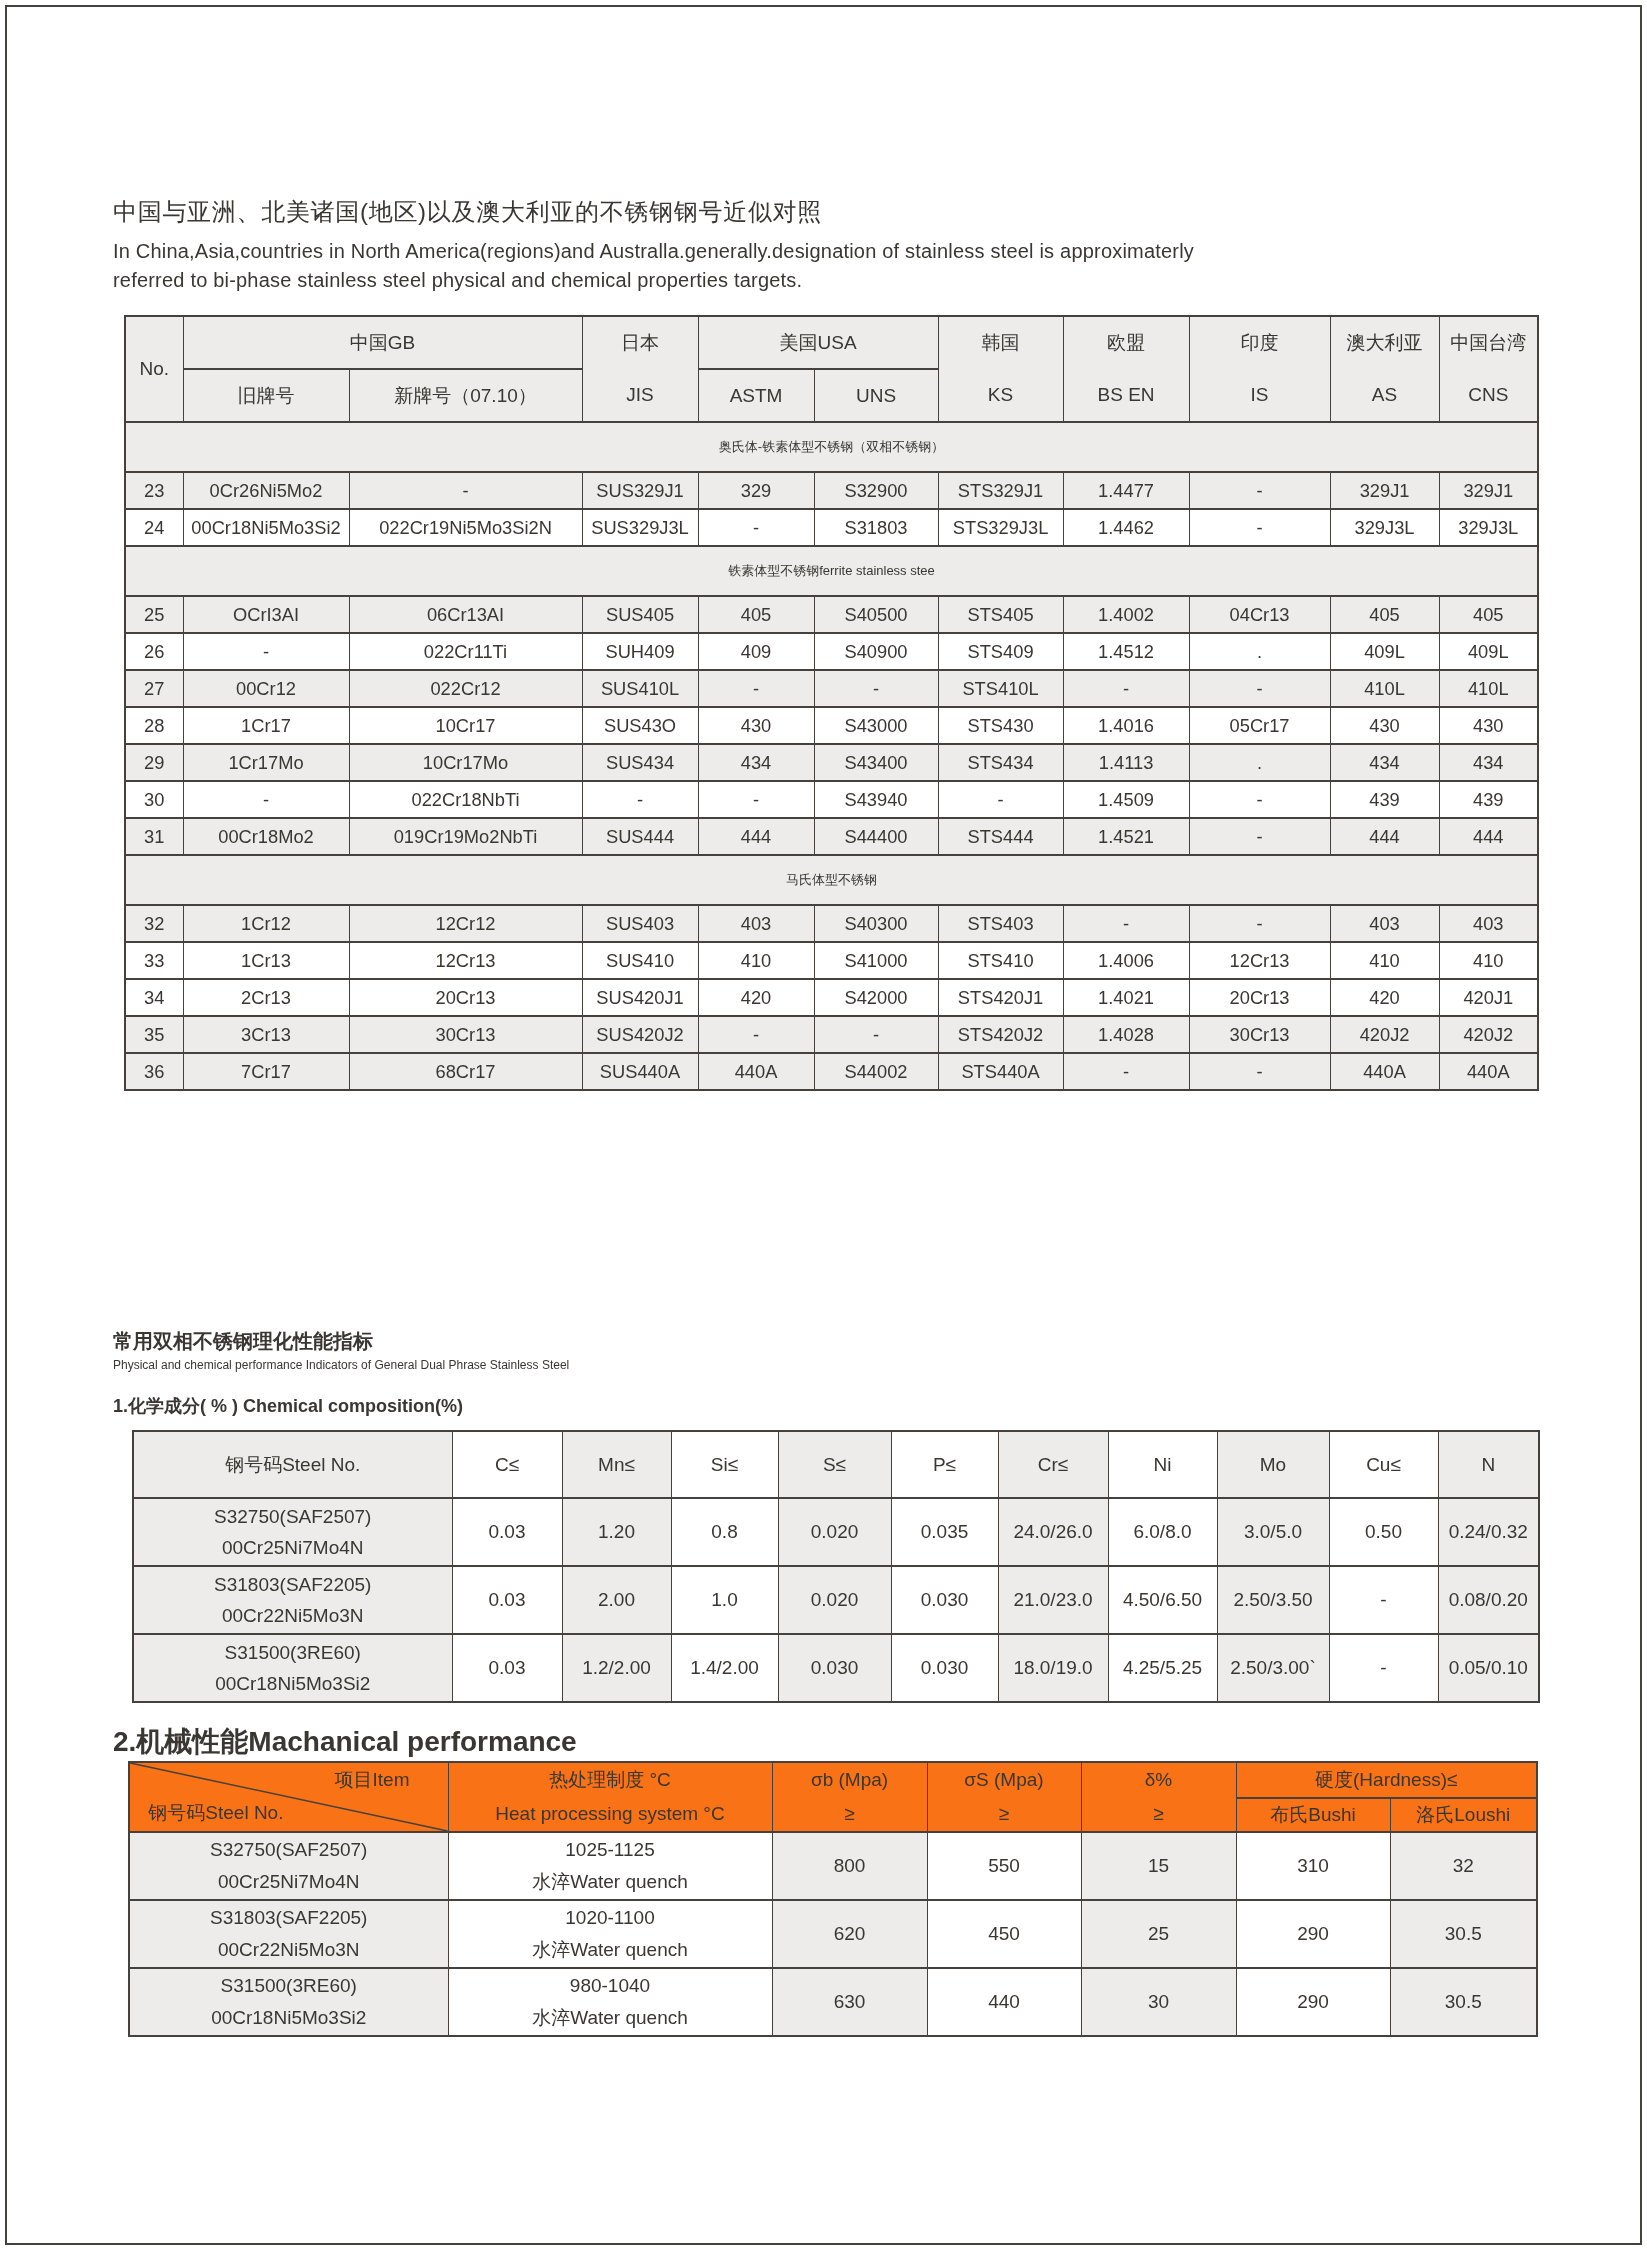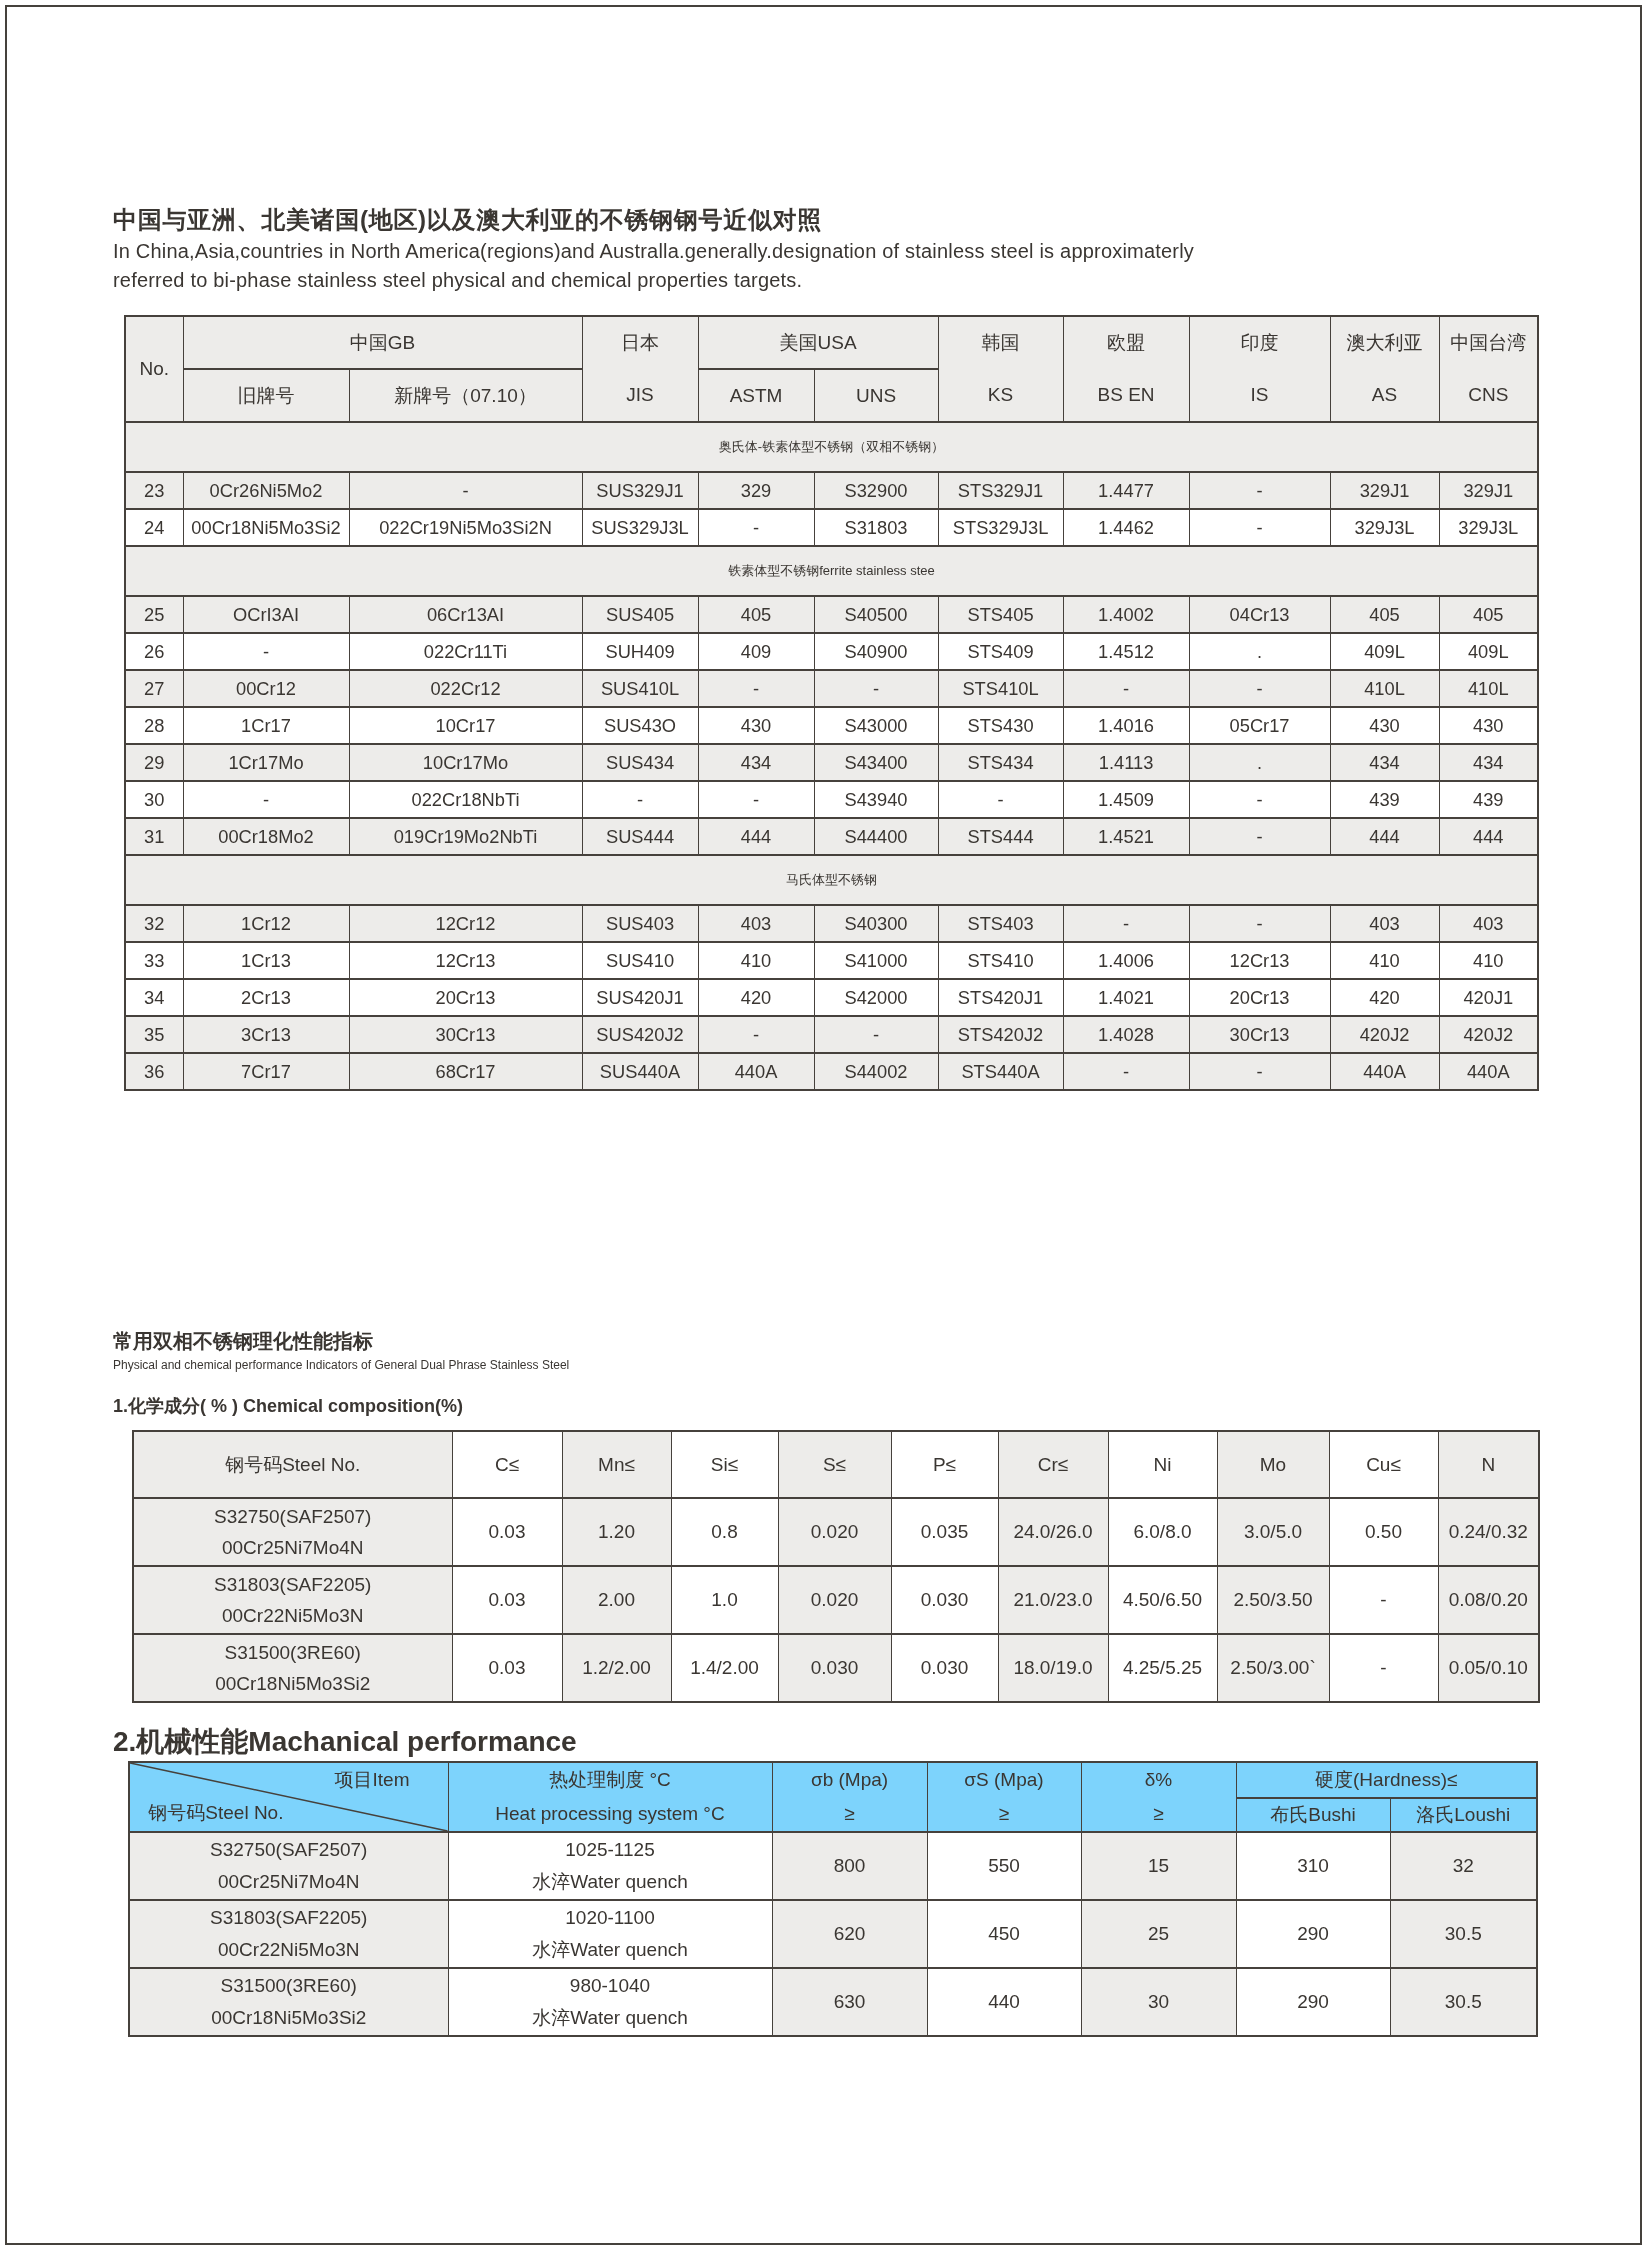--- a/index.html
+++ b/index.html
@@ -2,21 +2,21 @@
 <html style="font-size:10.5px"><head>
 <meta charset="utf-8">
 <style>
   html,body{margin:0;padding:0}
   body{
     width:1647px;height:2250px;position:relative;background:#ffffff;
     font-family:"Liberation Sans","DejaVu Sans",sans-serif;color:#3a3632;
   }
   .frame{position:absolute;left:4.6px;top:4.6px;right:4.6px;bottom:4.6px;border:2px solid #45413c}
   .abs{position:absolute}
-  .title-zh{left:113px;top:204px;font-size:24px;font-weight:700;letter-spacing:0.7px}
+  .title-zh{left:113px;top:196px;font-size:24px;font-weight:400;letter-spacing:0.7px}
   .sub-en{font-size:20px;letter-spacing:0.2px}
   .en1{left:113px;top:240px}
   .en2{left:113px;top:269px}
   .perf-zh{left:113px;top:1328px;font-size:20px;font-weight:700}
   .perf-en{left:113px;top:1358px;font-size:12px}
   .chem-h{left:113px;top:1394px;font-size:18px;font-weight:700}
   .mech-h{left:113px;top:1723px;font-size:28px;font-weight:700}
 
   table{border-collapse:collapse;table-layout:fixed;position:absolute}
   td,th{padding:0;text-align:center;vertical-align:middle;font-weight:normal;overflow:hidden}
@@ -38,21 +38,21 @@
   .chem th,.chem td{border:1.3px solid #46413c;border-top-width:2px;border-bottom-width:2px}
   .chem thead tr{height:67px}
   .chem tbody tr{height:68px}
   .chem th{font-size:19px}
   .chem th:nth-child(odd),.chem tbody td:nth-child(odd){background:#edecea}
   .nm div{line-height:31px}
 
   
   .mech{left:128px;top:1761px;width:1409px;border:2.6px solid #46413c;font-size:19px}
   .mech td{border:1.3px solid #46413c;border-top-width:2px;border-bottom-width:2px}
-  .mech thead td{background:#7dd3fc}
+  .mech thead td{background:#f97316}
   .mech thead tr.mh1{height:35px}
   .mech thead tr.mh2{height:33px}
   .mech tbody tr{height:68px}
   .mech tbody td:nth-child(odd){background:#edecea}
   .v2m div{line-height:34px}
   .nm2 div{line-height:32px}
   .diag{position:relative}
   .diag svg{position:absolute;left:0;top:0;width:100%;height:100%}
   .di-top{position:absolute;right:38px;top:3.9px;line-height:26px}
   .di-bot{position:absolute;left:18.3px;bottom:5.2px;line-height:26px}

